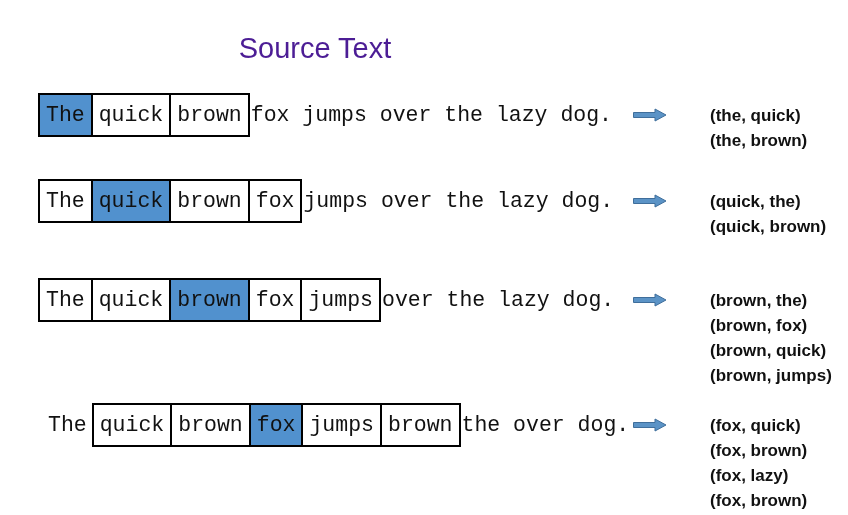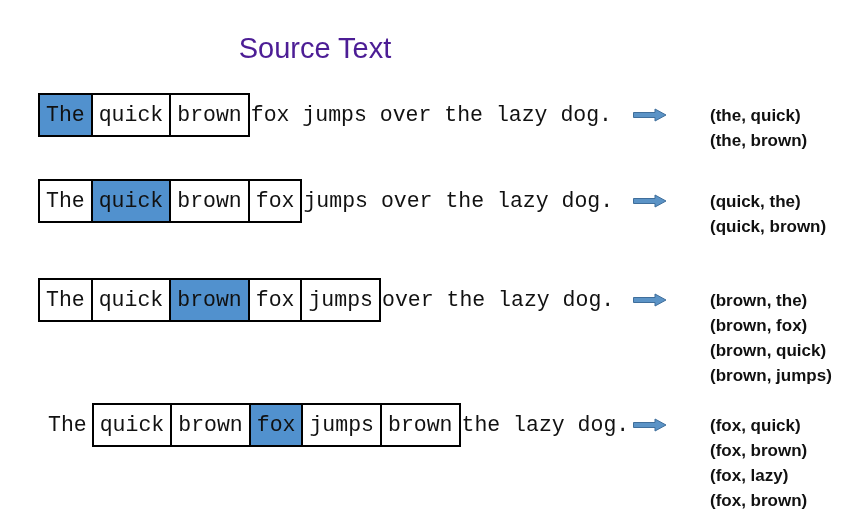--- a/index.html
+++ b/index.html
@@ -111,20 +111,20 @@
         <div class="samples"><div>(quick, the)</div><div>(quick, brown)</div></div>
       </div>
       <div class="row">
         <div class="sentence"><span class="token boxed">The</span><span class="token boxed">quick</span><span class="token boxed highlighted">brown</span><span class="token boxed">fox</span><span class="token boxed">jumps</span><span class="token plain">over the lazy dog.</span></div>
         <svg class="arrow" viewBox="0 0 34 14">
           <polygon points="0.5,4.5 22,4.5 22,1 33,7 22,13 22,9.5 0.5,9.5" fill="#5b93c6" stroke="#3f6e9b" stroke-width="1"></polygon>
         </svg>
         <div class="samples"><div>(brown, the)</div><div>(brown, fox)</div><div>(brown, quick)</div><div>(brown, jumps)</div></div>
       </div>
       <div class="row">
-        <div class="sentence"><span class="token plain">The</span><span class="token boxed">quick</span><span class="token boxed">brown</span><span class="token boxed highlighted">fox</span><span class="token boxed">jumps</span><span class="token boxed">brown</span><span class="token plain">the lazy dog.</span></div>
+        <div class="sentence"><span class="token plain">The</span><span class="token boxed">quick</span><span class="token boxed">brown</span><span class="token boxed highlighted">fox</span><span class="token boxed">jumps</span><span class="token boxed">brown</span><span class="token plain">the over dog.</span></div>
         <svg class="arrow" viewBox="0 0 34 14">
           <polygon points="0.5,4.5 22,4.5 22,1 33,7 22,13 22,9.5 0.5,9.5" fill="#5b93c6" stroke="#3f6e9b" stroke-width="1"></polygon>
         </svg>
         <div class="samples"><div>(fox, quick)</div><div>(fox, brown)</div><div>(fox, lazy)</div><div>(fox, brown)</div></div>
       </div>
     </div>
 </div>
 
 </body></html>

